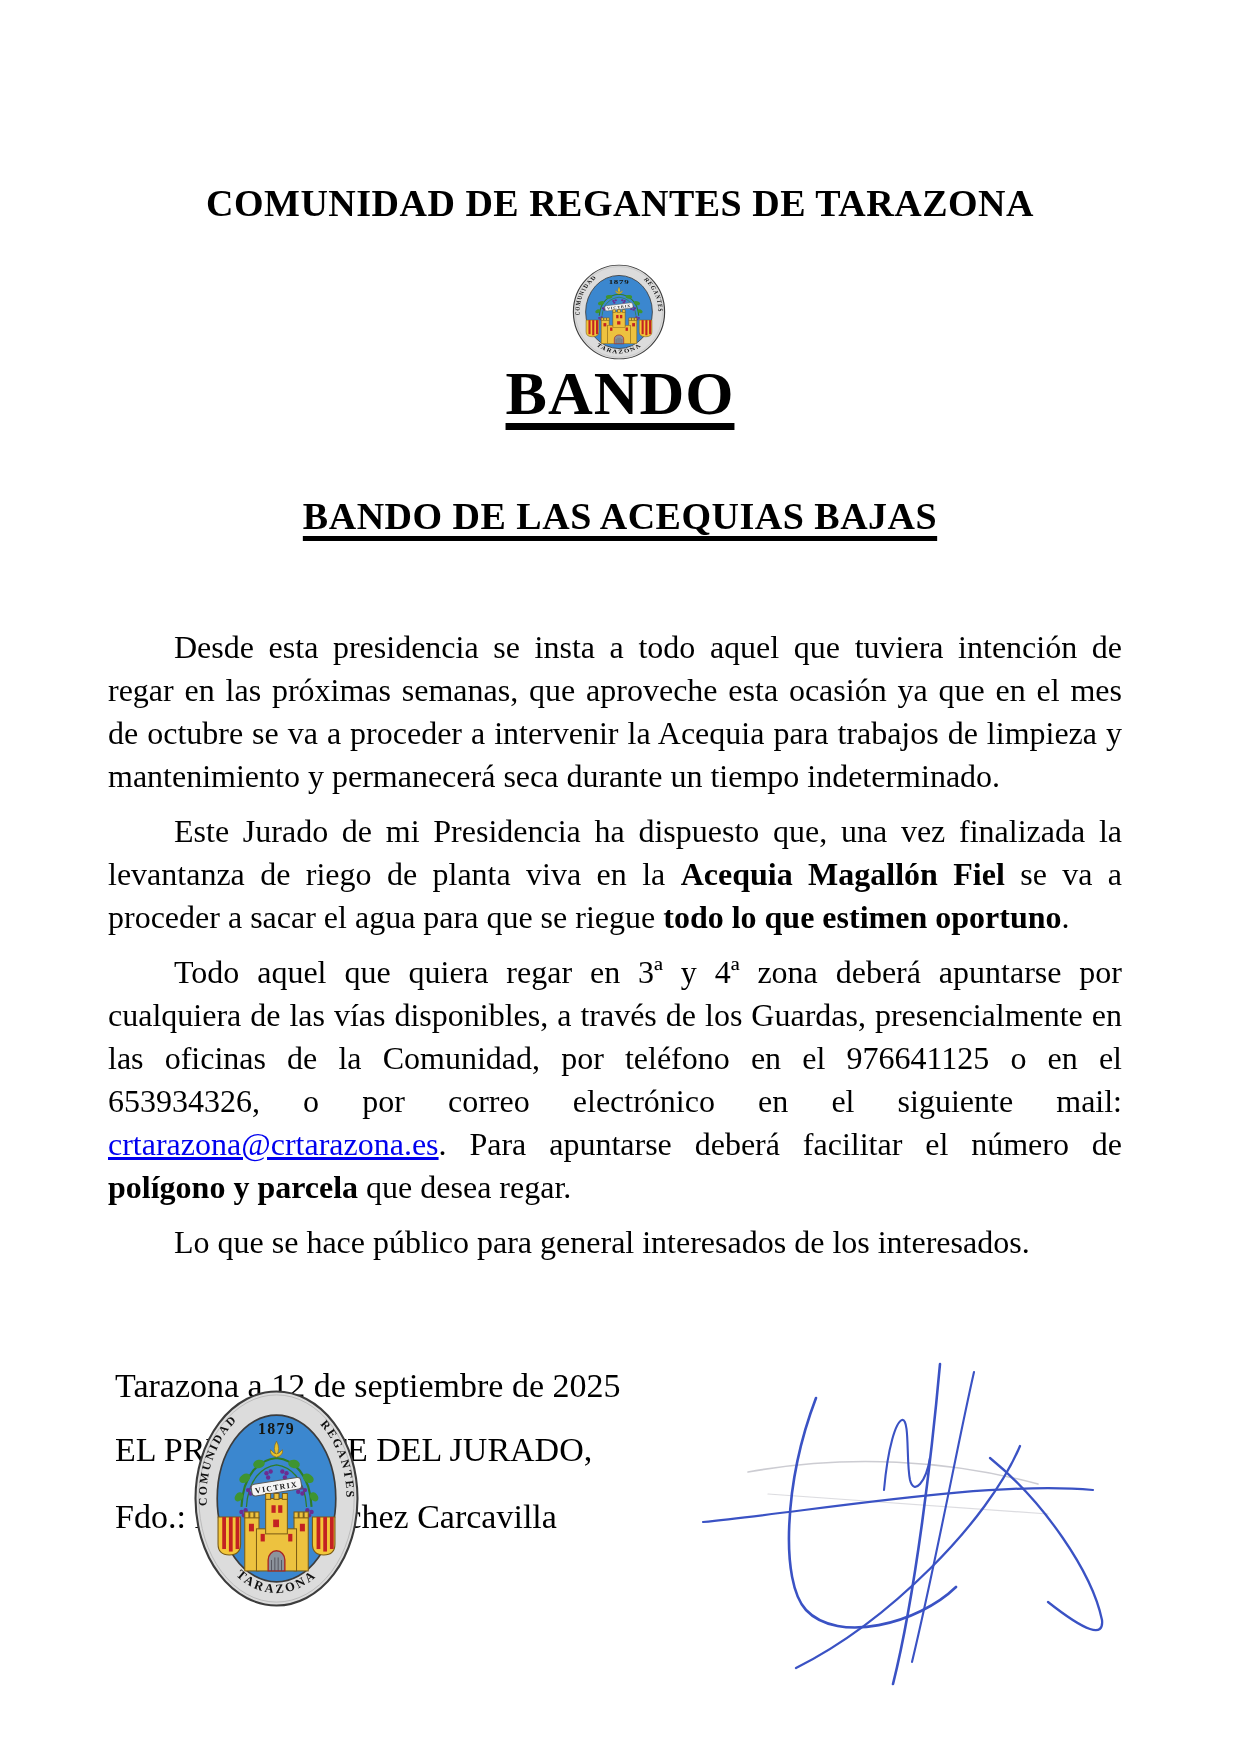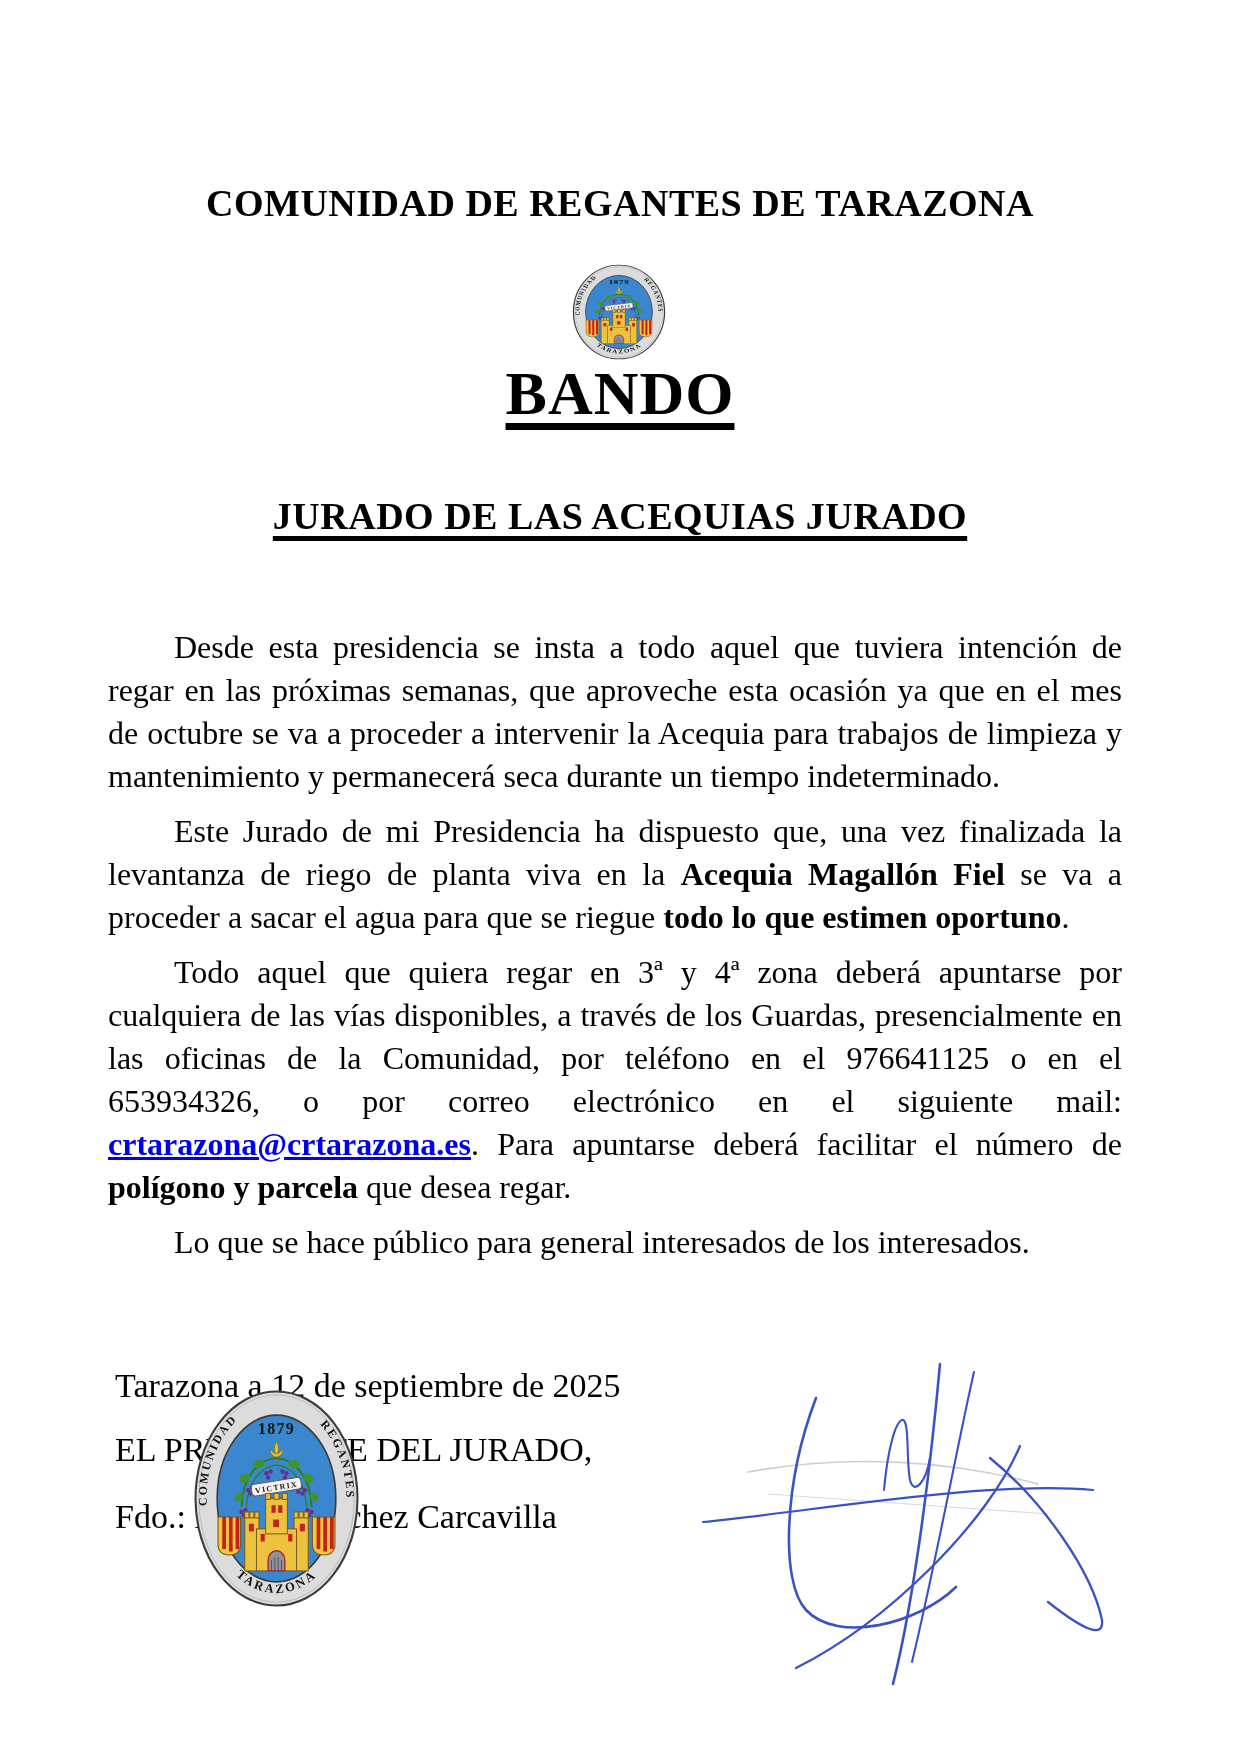--- a/index.html
+++ b/index.html
@@ -30,21 +30,21 @@
     text-decoration:underline;
     text-decoration-thickness:5px;
     text-underline-offset:7px;
   }
   #bodytext{
     position:absolute;left:108px;top:626px;width:1014px;
     font-size:32px;line-height:43px;text-align:justify;
   }
   #bodytext p{margin:0 0 12px 0;text-indent:66px;}
   #bodytext b{font-weight:bold;}
-  #bodytext a{color:#0000ee;text-decoration:underline;cursor:pointer;font-weight:bold;}
+  #bodytext a{color:#0000ee;text-decoration:underline;cursor:pointer;}
   .sigline{position:absolute;left:115px;width:890px;text-align:left;font-size:34px;}
   .sig-date{top:1367px;}
   .sig-title{top:1431px;}
   .sig-name{top:1498px;}
   .seal-small{position:absolute;left:572px;top:264px;width:94px;height:96px;}
   .seal-large{position:absolute;left:193px;top:1389px;width:167px;height:219px;}
   .signature-svg{position:absolute;left:688px;top:1362px;width:432px;height:326px;}
   svg{display:block;}
 </style>
 </head>
@@ -166,21 +166,21 @@
 
   <svg class="seal-small" viewBox="0 0 94 96">
     <use href="#seal" width="94" height="96"></use>
   </svg>
 
   <div class="center-line heading-bando">
     <span>BANDO</span>
   </div>
 
   <div class="center-line heading-jurado">
-    <span>JURADO DE LAS ACEQUIAS JURADO</span>
+    <span>BANDO DE LAS ACEQUIAS BAJAS</span>
   </div>
 
   <div id="bodytext">
     <p><span>Desde esta presidencia se insta a todo aquel que tuviera intención de regar en las próximas semanas, que aproveche esta ocasión ya que en el mes de octubre se va a proceder a intervenir la Acequia para trabajos de limpieza y mantenimiento y permanecerá seca durante un tiempo indeterminado.</span></p>
     <p><span>Este Jurado de mi Presidencia ha dispuesto que, una vez finalizada la levantanza de riego de planta viva en la </span><b>Acequia Magallón Fiel</b><span> se va a proceder a sacar el agua para que se riegue </span><b>todo lo que estimen oportuno</b><span>.</span></p>
     <p><span>Todo aquel que quiera regar en 3ª y 4ª zona deberá apuntarse por cualquiera de las vías disponibles, a través de los Guardas, presencialmente en las oficinas de la Comunidad, por teléfono en el 976641125 o en el 653934326, o por correo electrónico en el siguiente mail: </span><a>crtarazona@crtarazona.es</a><span>. Para apuntarse deberá facilitar el número de </span><b>polígono y parcela</b><span> que desea regar.</span></p>
     <p><span>Lo que se hace público para general interesados de los interesados.</span></p>
   </div>
 
   <div class="sigline sig-date">Tarazona a 12 de septiembre de 2025</div>

